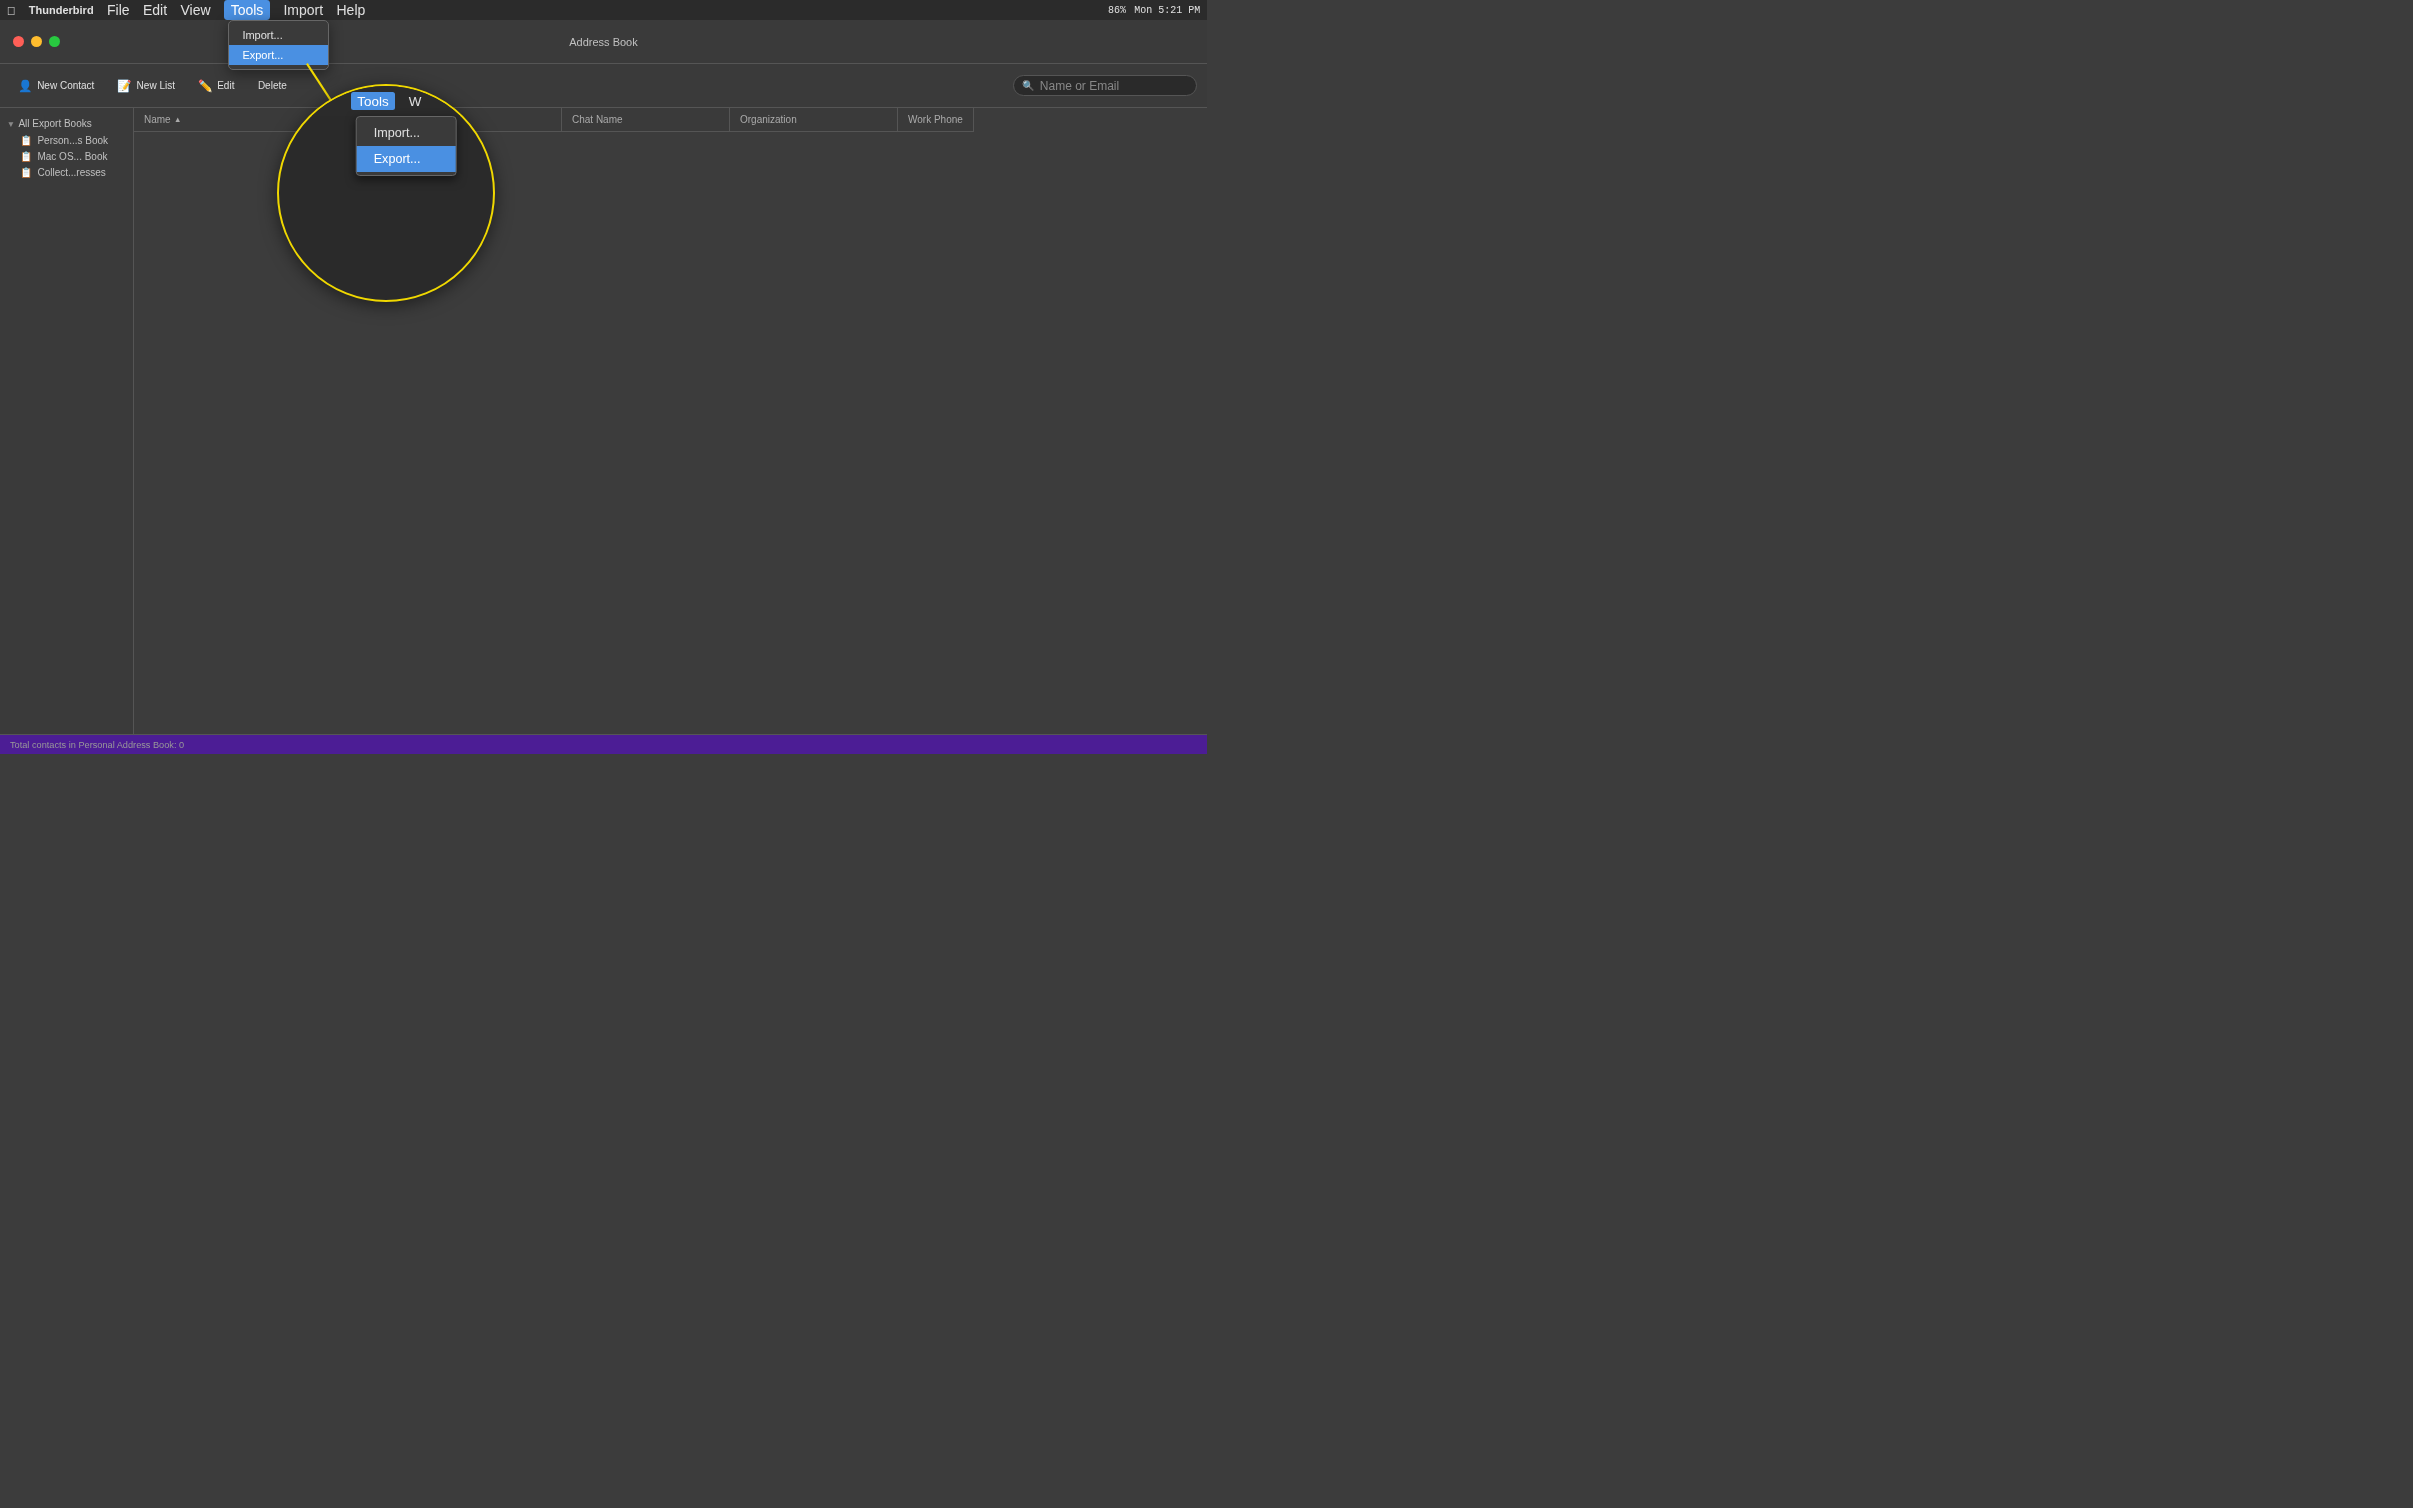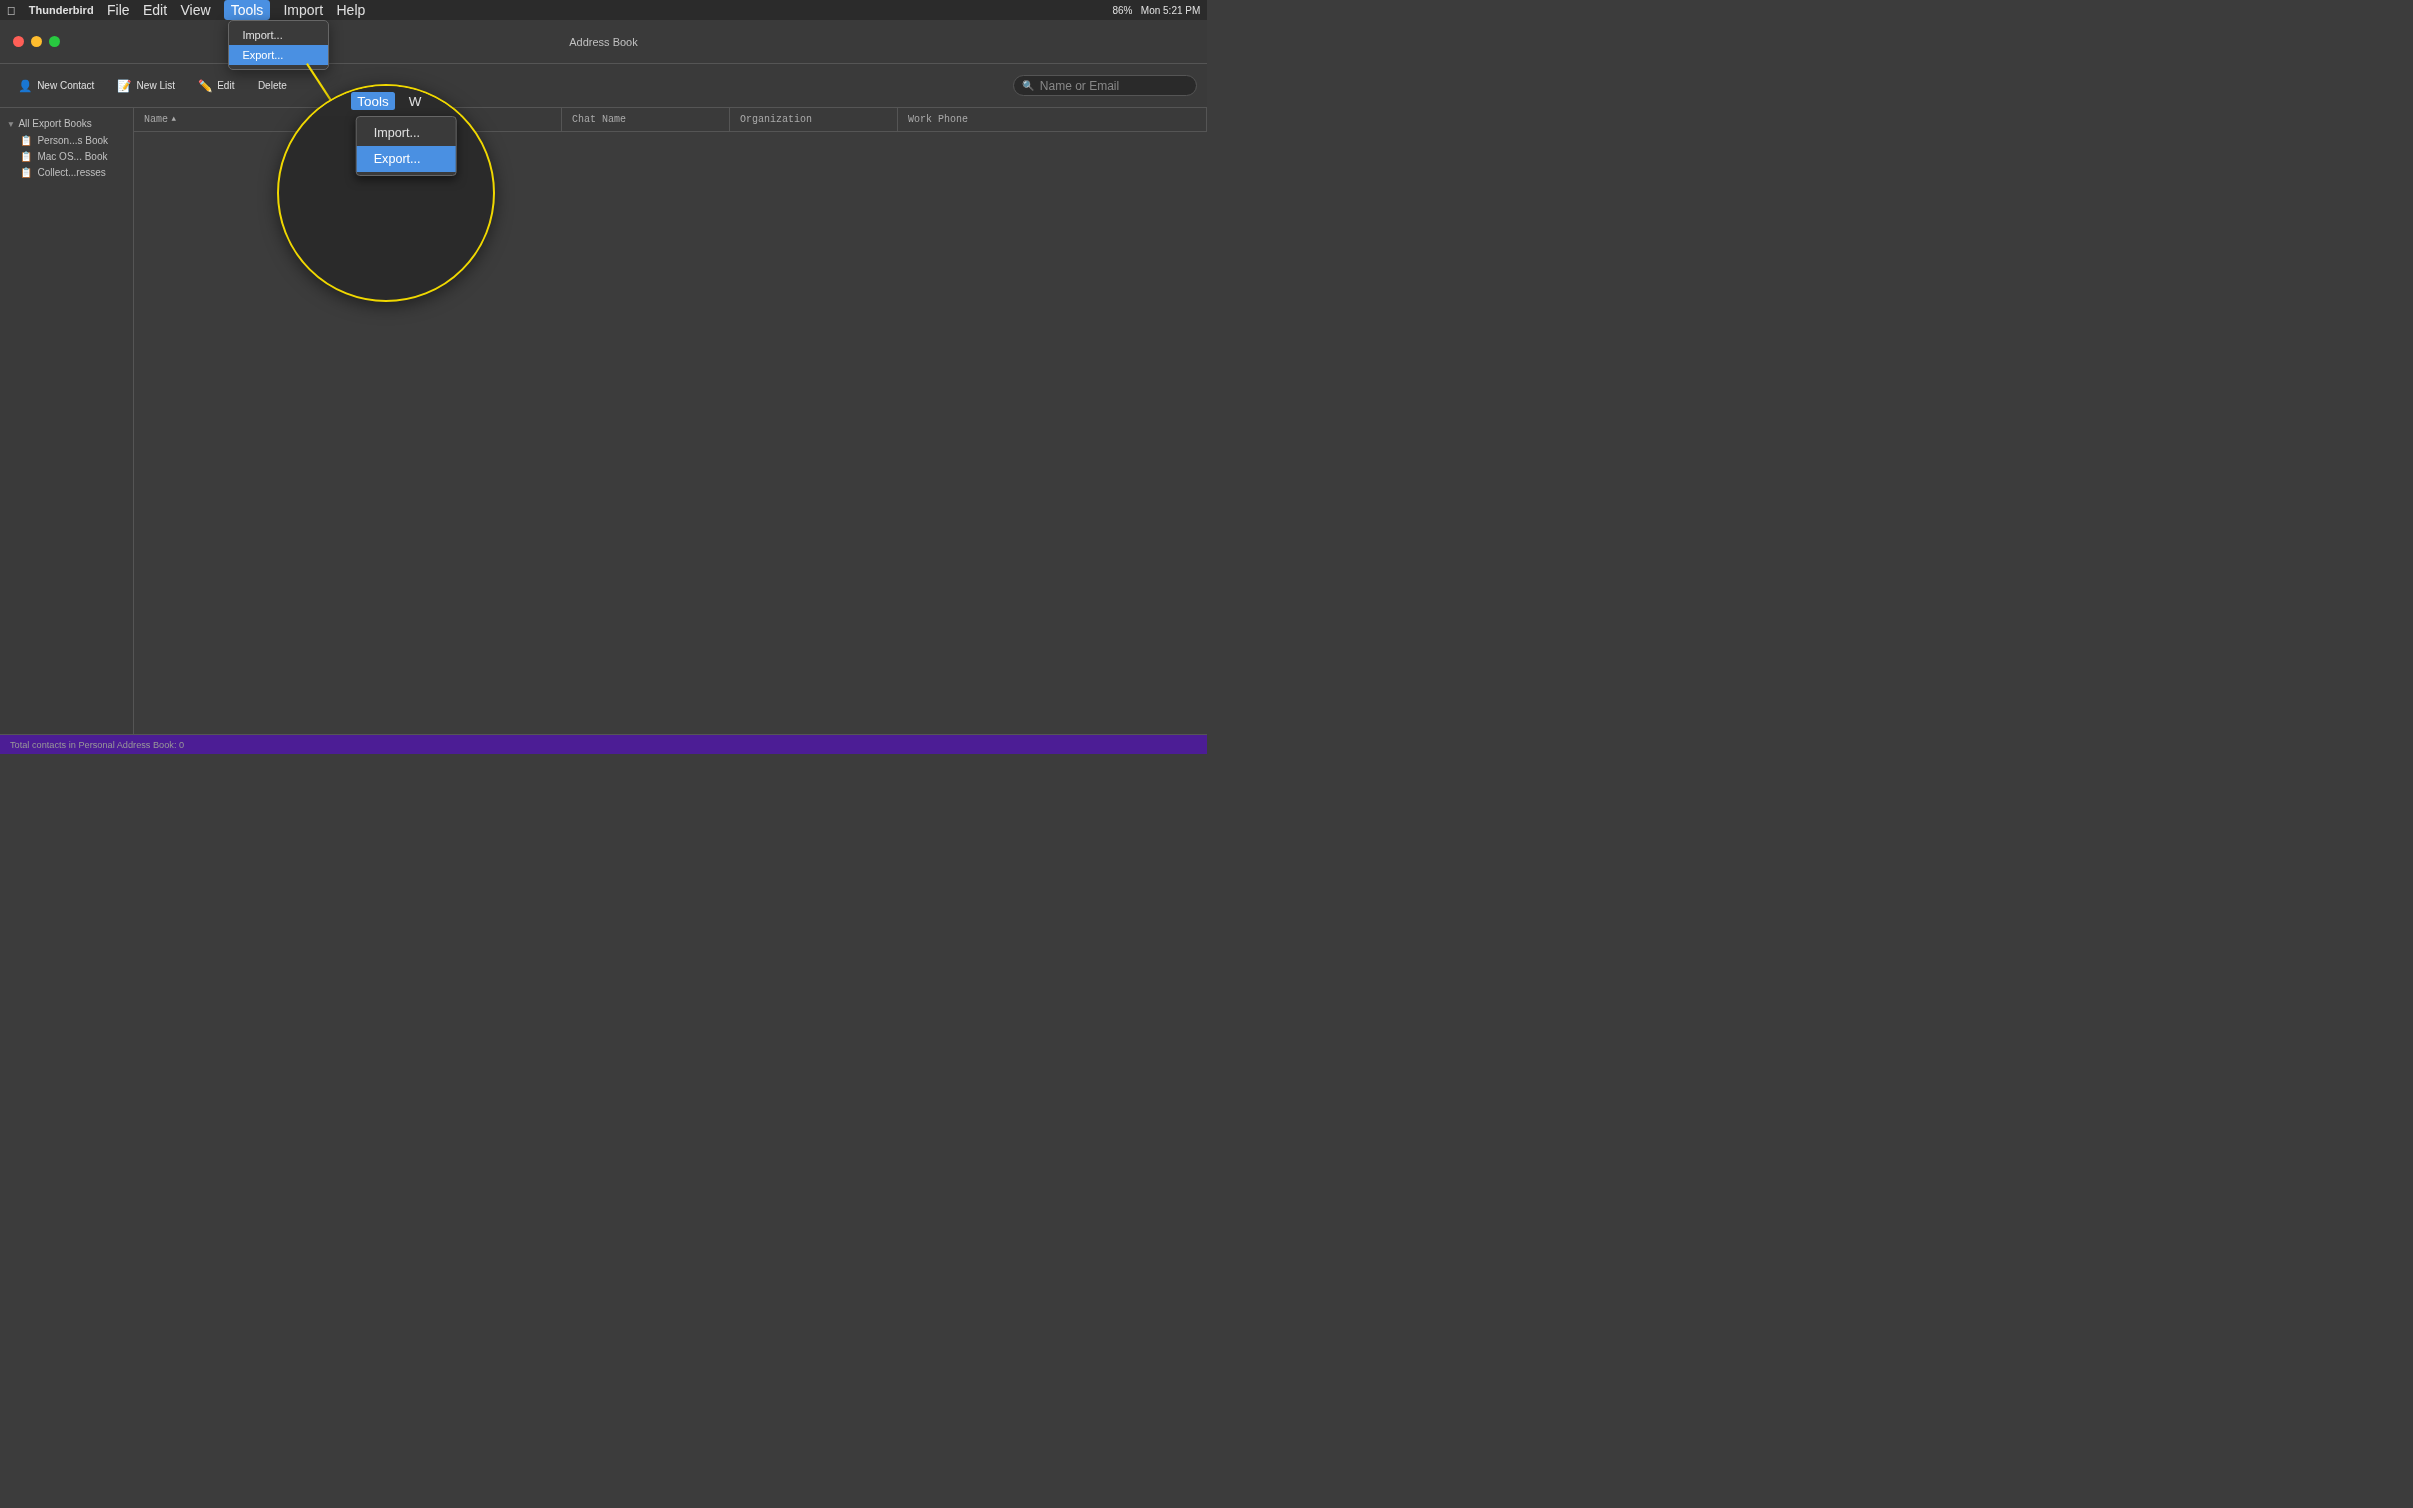--- a/index.html
+++ b/index.html
@@ -45,20 +45,21 @@
       border-radius: 3.4px;
       color: white;
     }
     .menubar-right {
       margin-left: auto;
       display: flex;
       align-items: center;
       gap: 8.4px;
       font-size: 10px;
       color: #e0e0e0;
+      font-family: Liberation Mono, monospace;
     }
 
     
     .titlebar {
       height: 44px;
       background: #3a3a3a;
       display: flex;
       align-items: center;
       padding: 0 13.4px;
       gap: 0;
@@ -174,22 +175,21 @@
     }
     .sidebar-item .book-icon {
       font-size: 10px;
     }
 
     
     .content-area {
       flex: 1;
       background: #3c3c3c;
       display: flex;
-      flex-direction: column;
-      font-family: Liberation Mono, monospace;
+      flex-direction: row;
     }
     .table-header {
       display: flex;
       align-items: center;
       height: 23.5px;
       background: #3a3a3a;
       border-bottom: 0.8px solid #555;
       font-size: 10px;
       color: #aaa;
     }

